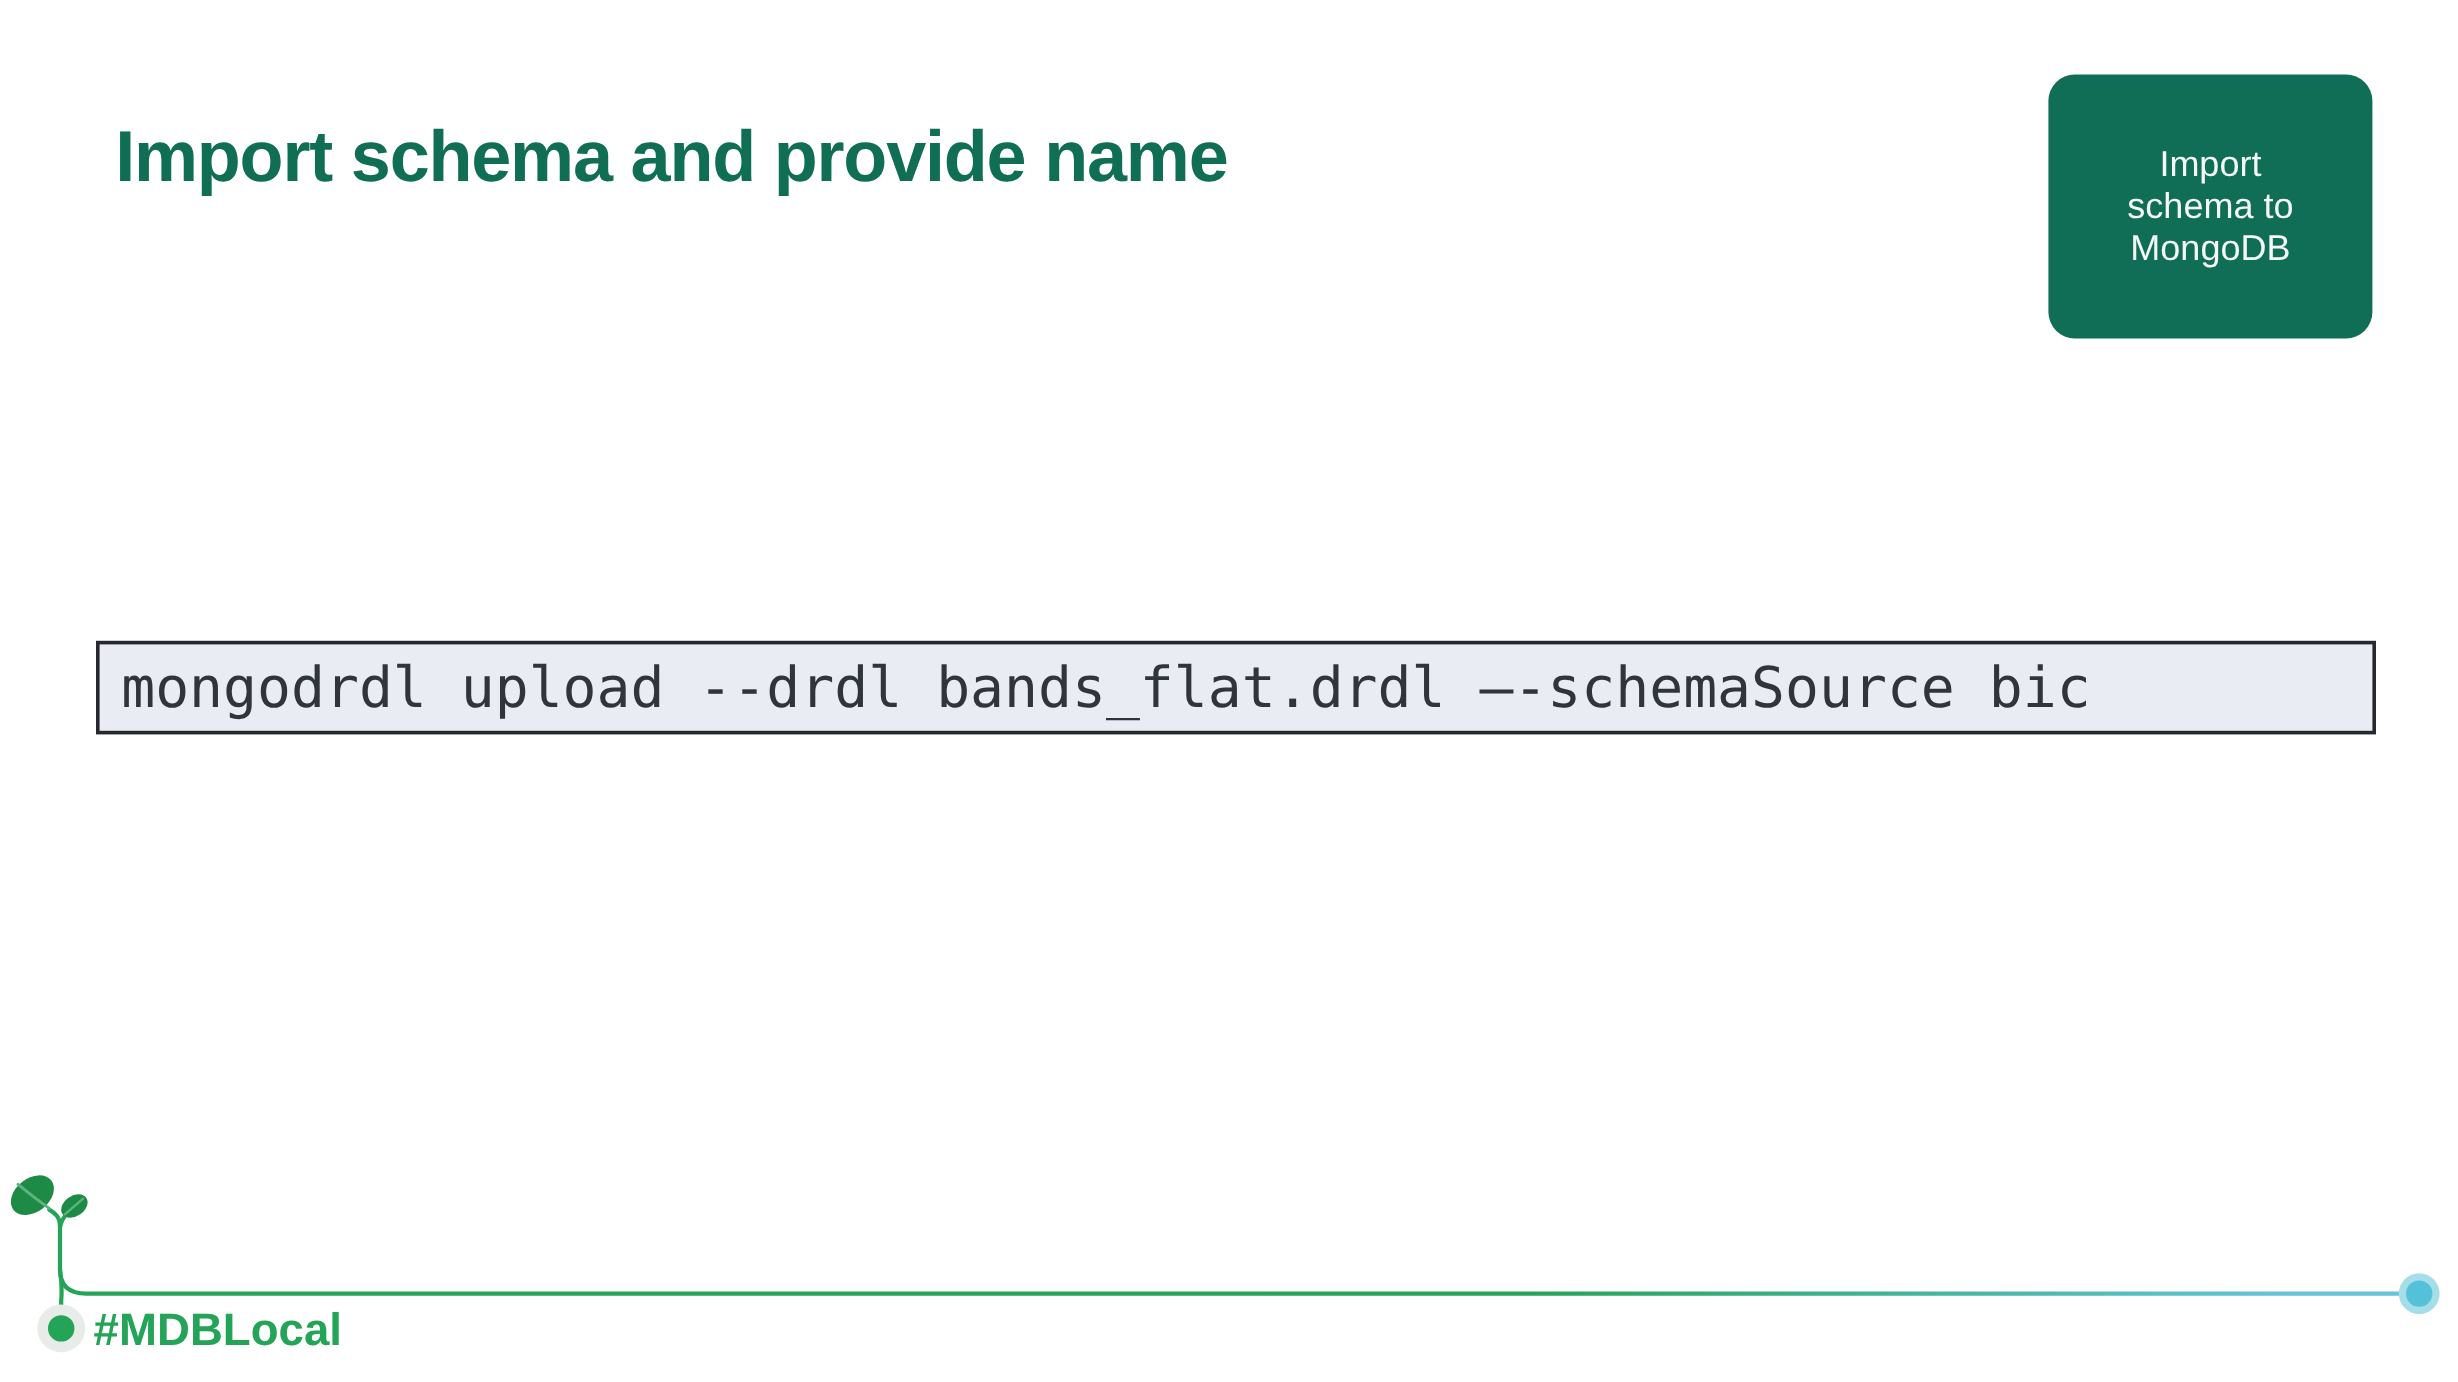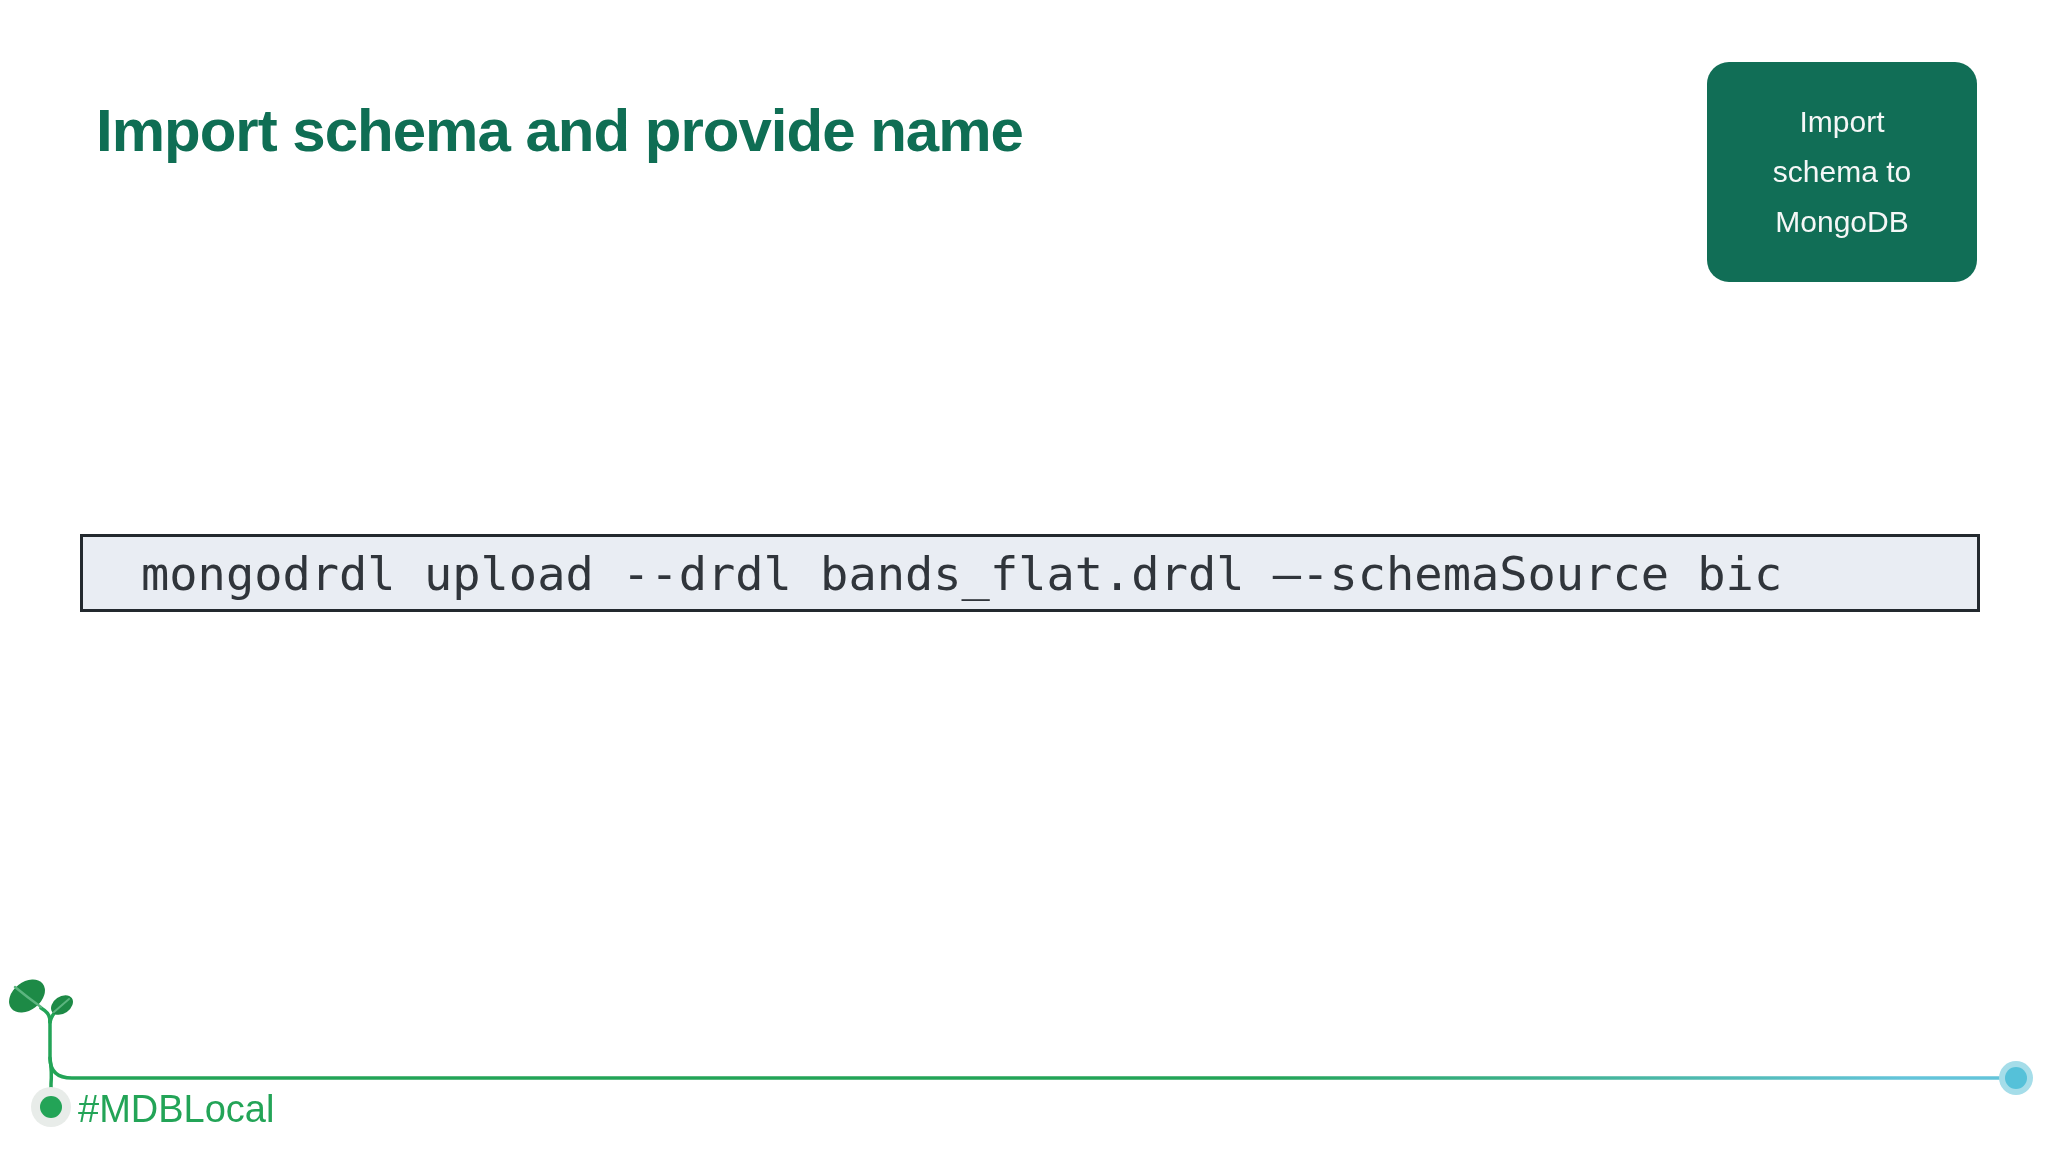--- a/index.html
+++ b/index.html
@@ -45,53 +45,52 @@
     display:flex;
     align-items:center;
     justify-content:center;
   }
   .corner-badge .badge-label{
     width:170px;
     text-align:center;
     color:var(--badge-text);
     font-size:30px;
     font-weight:400;
-    line-height:50px;
+    line-height:35px;
   }
   .code-box{
     position:absolute;
     left:80px;
     top:534px;
     width:1900px;
     height:78px;
     background:var(--code-bg);
     border:3px solid var(--code-border);
     display:flex;
     align-items:center;
   }
   .code-box .code-text{
     padding-left:18px;
     font-family:"DejaVu Sans Mono","Liberation Mono",monospace;
     font-size:47px;
     color:var(--code-text);
     white-space:pre;
-    margin-left:40px;
   }
   .decor-svg{
     position:absolute;
     left:0;top:0;
     width:2048px;height:1152px;
     pointer-events:none;
   }
   .footer-hashtag{
     position:absolute;
     left:78px;
     top:1088px;
     font-size:38px;
-    font-weight:400;
+    font-weight:700;
     color:var(--accent-green);
   }
 </style>
 </head>
 <body>
 
 <h1 class="slide-title">Import schema and provide name</h1>
 
 <div class="corner-badge">
   <div class="badge-label">Import schema to MongoDB</div>

